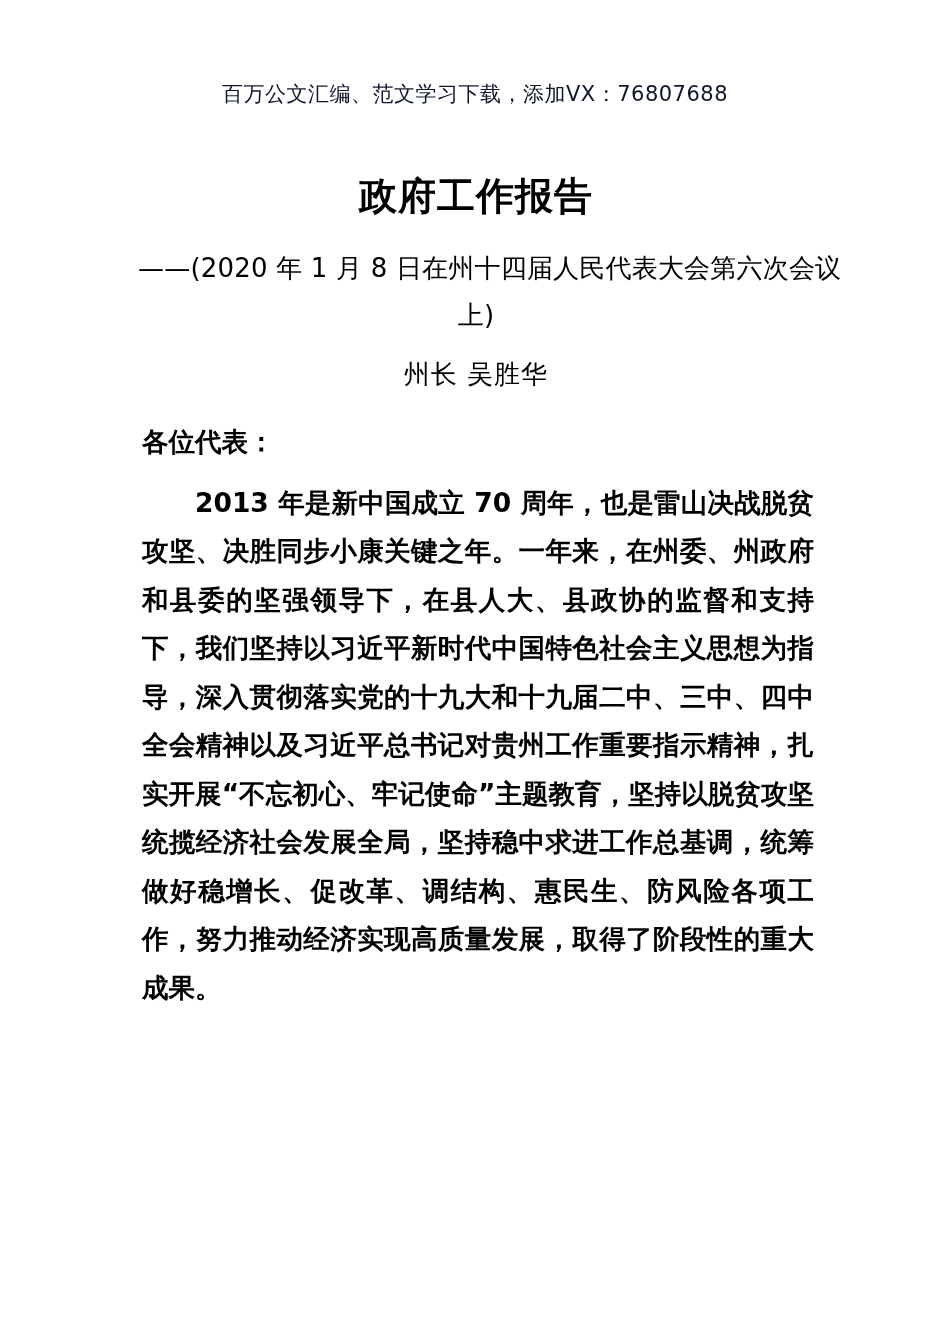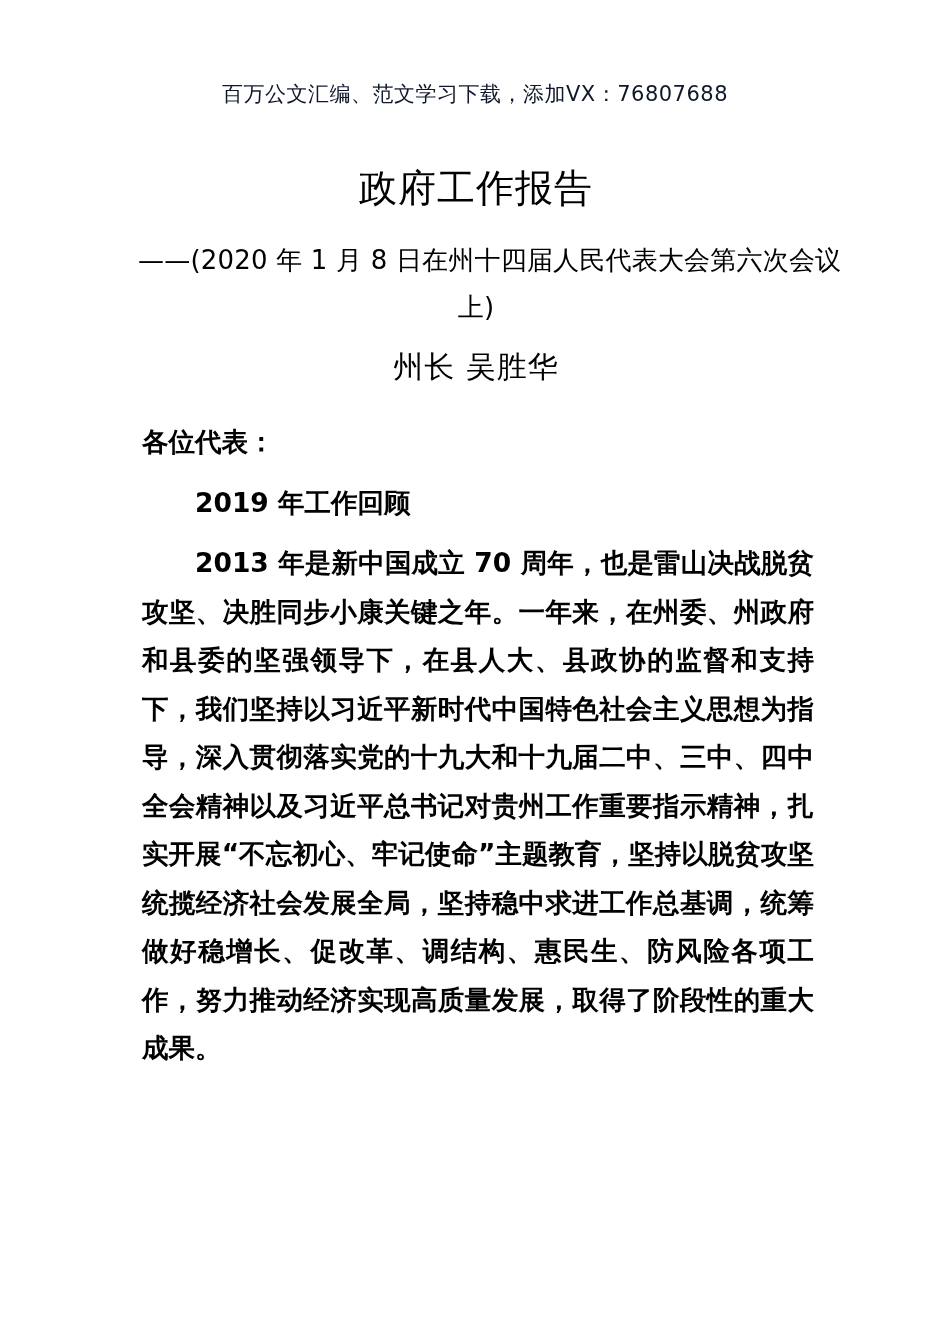--- a/index.html
+++ b/index.html
@@ -46,44 +46,44 @@
   .title-block {
     position: absolute;
     top: 162px;
     left: 140px;
     width: 672px;
     text-align: center;
   }
   .doc-title {
     font-size: 38px;
     line-height: 52px;
-    font-weight: normal;
+    font-weight: bold;
     letter-spacing: 1px;
-    margin: 0;
+    margin: 8px;
   }
   .doc-subtitle {
     font-size: 26px;
     line-height: 47px;
     letter-spacing: 0.2px;
     margin-top: 10px;
     text-align: center;
   }
   .doc-subtitle .sub-line-1 {
     display: block;
     white-space: nowrap;
     text-align: center;
     margin-left: -2px;
     margin-top: 23px;
   }
   .doc-subtitle .sub-line-2 {
     display: block;
     text-align: center;
   }
   .doc-author {
-    font-size: 30px;
+    font-size: 26px;
     line-height: 47px;
     margin-top: 12px;
     letter-spacing: 1px;
   }
 
   
   .body-block {
     position: absolute;
     top: 418px;
     left: 142px;
@@ -124,17 +124,16 @@
     <h1 class="doc-title">政府工作报告</h1>
     <div class="doc-subtitle">
       <span class="sub-line-1">——(2020 年 1 月 8 日在州十四届人民代表大会第六次会议</span>
       <span class="sub-line-2">上)</span>
     </div>
     <div class="doc-author">州长 吴胜华</div>
   </div>
 
   <div class="body-block">
     <p class="para salutation">各位代表：</p>
-    <p class="para section-head">2019 年工作回顾</p>
     <p class="para indent">2013 年是新中国成立 70 周年，也是雷山决战脱贫攻坚、决胜同步小康关键之年。一年来，在州委、州政府和县委的坚强领导下，在县人大、县政协的监督和支持下，我们坚持以习近平新时代中国特色社会主义思想为指导，深入贯彻落实党的十九大和十九届二中、三中、四中全会精神以及习近平总书记对贵州工作重要指示精神，扎实开展“不忘初心、牢记使命”主题教育，坚持以脱贫攻坚统揽经济社会发展全局，坚持稳中求进工作总基调，统筹做好稳增长、促改革、调结构、惠民生、防风险各项工作，努力推动经济实现高质量发展，取得了阶段性的重大成果。</p>
   </div>
 
 </div>
 
 </body></html>

